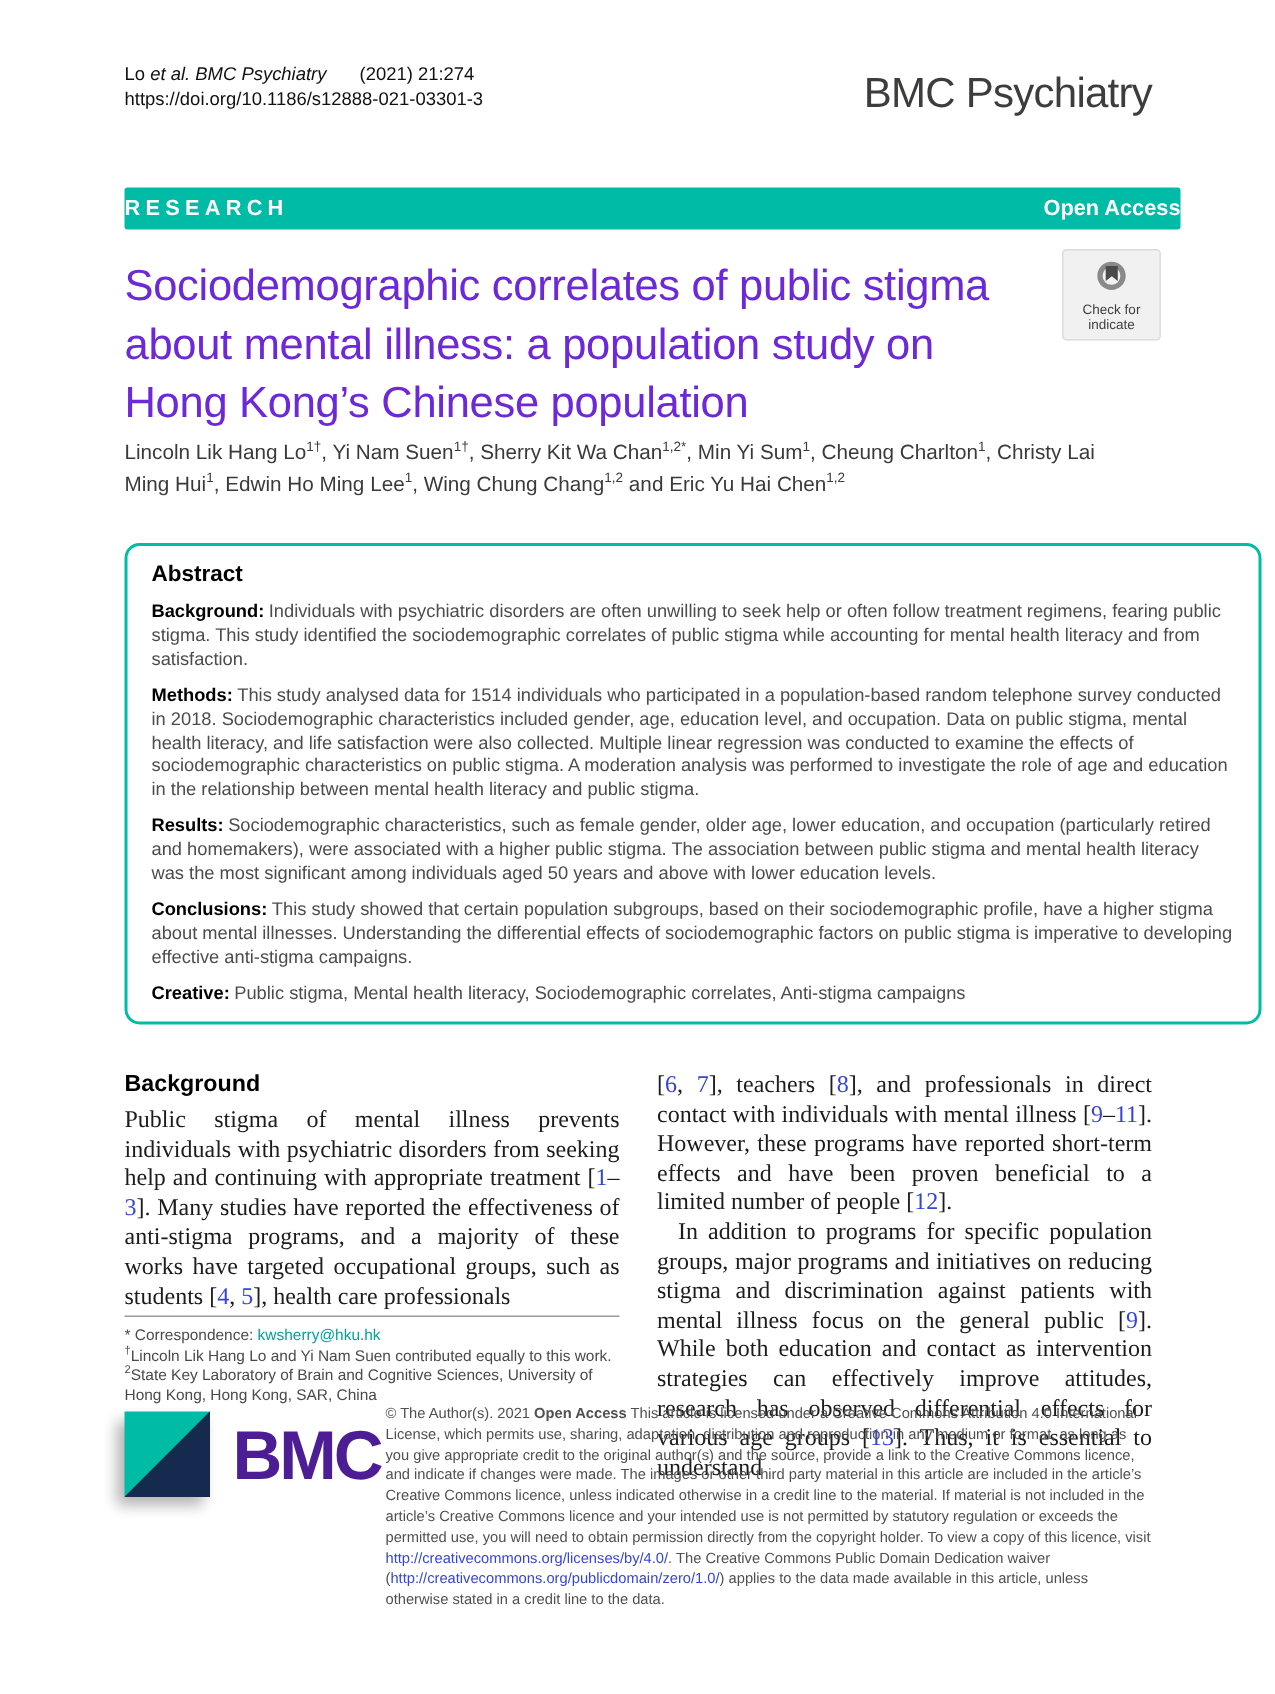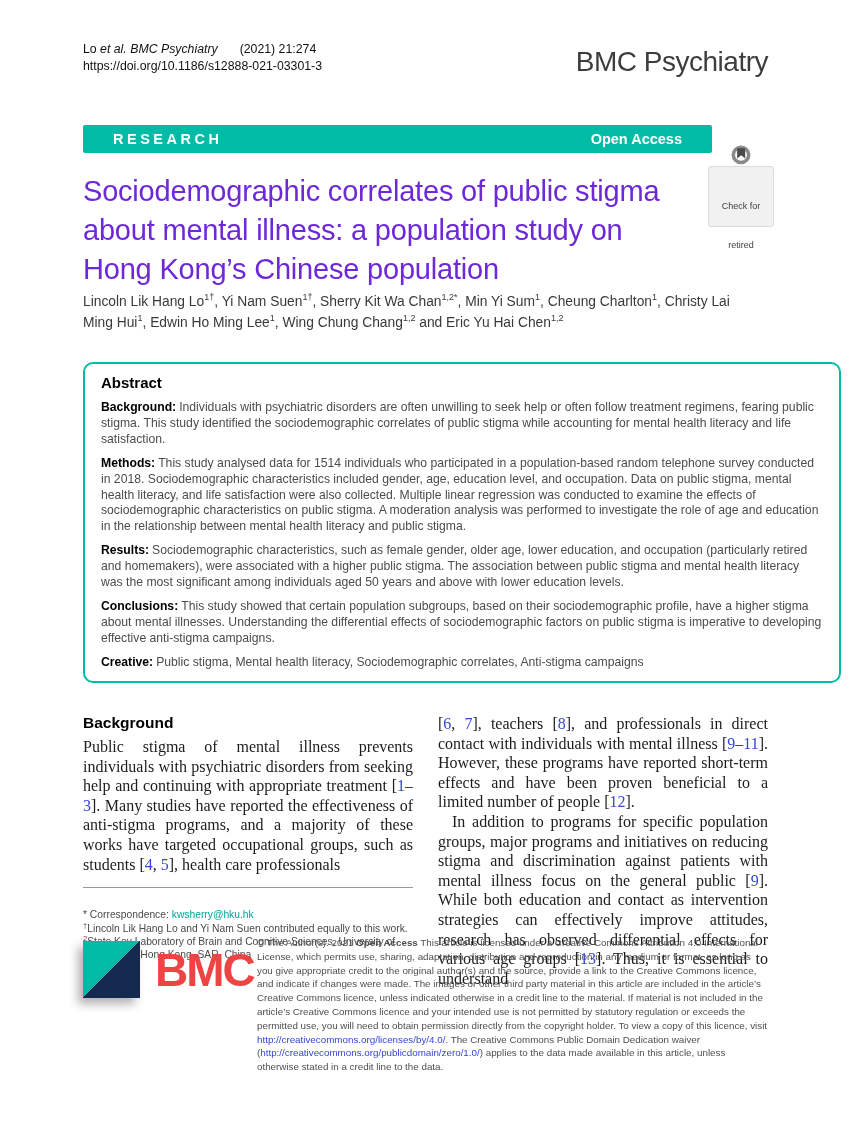--- a/index.html
+++ b/index.html
@@ -7,32 +7,32 @@
         font-family:"Liberation Sans",sans-serif;color:#1a1a1a;}
 
   
   .cite-line{position:absolute;left:83px;top:42px;font-size:12.3px;color:#111;}
   .cite-ref{margin-left:22px;}
   .doi-line{position:absolute;left:83px;top:59px;font-size:12.3px;color:#111;}
   .journal-name{position:absolute;top:46px;right:82px;font-size:28px;color:#3d3d3c;
                 letter-spacing:-0.5px;}
 
   
-  .banner{position:absolute;left:83px;top:125px;width:629px;height:28px;background:#00BCA6;
+  .banner{position:absolute;left:83px;top:125px;width:704px;height:28px;background:#00BCA6;
           border-radius:2px;display:flex;justify-content:space-between;align-items:center;
-          padding:0 30px;box-sizing:border-box;color:#fff;font-weight:bold;gap:48px;}
+          padding:0 0;box-sizing:border-box;color:#fff;font-weight:bold;gap:48px;}
   .banner .rtype{font-size:14.5px;letter-spacing:3.5px;}
   .banner .oa{font-size:14.5px;}
 
   
   .title{position:absolute;left:83px;top:153px;width:612px;font-size:29px;line-height:39px;
          font-weight:400;color:#6d28d9;letter-spacing:-0.2px;}
   .check-badge{position:absolute;left:708px;top:166px;width:64px;height:59px;background:#f1f1f1;
                border:1px solid #dcdcdc;border-radius:3px;display:flex;flex-direction:column;
-               align-items:center;justify-content:center;cursor:pointer;gap:29px;}
+               align-items:center;justify-content:center;cursor:pointer;}
   .check-badge svg{display:block;margin-bottom:1px;}
   .check-badge .cbt{font-size:9px;line-height:10px;color:#3f3f3f;text-align:center;}
   .authors{position:absolute;left:83px;top:291px;width:648px;font-size:13.8px;line-height:21px;
            color:#3a3a3a;}
   .authors sup{font-size:9px;line-height:0;}
 
   
   .abstract-box{position:absolute;left:83px;top:362px;width:758px;box-sizing:border-box;
                 border:2px solid #00BCA6;border-radius:10px;padding:8px 16px 2px;background:#fff;}
   .abs-heading{font-size:15px;font-weight:bold;color:#000;margin:2px 0 9px;}
@@ -42,37 +42,37 @@
   
   .columns{position:absolute;left:83px;top:714px;width:685px;display:flex;gap:25px;}
   .col{width:330px;box-sizing:border-box;}
   .sec-heading{font-size:15.5px;font-weight:bold;color:#000;margin:0 0 5px;
                font-family:"Liberation Sans",sans-serif;}
   .body-text{font-family:"Liberation Serif",serif;font-size:16px;line-height:19.6px;
              text-align:justify;color:#1c1c1c;margin:0;}
   .indent{text-indent:14px;}
 
   
-  .footnotes{margin-top:13px;border-top:1px solid #9a9a9a;padding-top:20px;
+  .footnotes{margin-top:3px;border-top:1px solid #9a9a9a;padding-top:6px;
              font-size:10.3px;line-height:13.4px;color:#4a4a4a;}
   .footnotes p{margin:0;}
   .footnotes sup{font-size:7.5px;line-height:0;}
 
   
   .ri{font-style:italic;}
   .rb{font-weight:bold;}
   .rlink{color:#3545D6;}
   .rtlink{color:#00A39A;}
   sup{line-height:0;}
 
   
   .footer-logo{position:absolute;left:83px;top:941px;display:flex;align-items:center;gap:15px;}
   .logo-mark{width:57px;height:57px;background:linear-gradient(135deg,#00BCA6 49.6%,#16294E 50%);
              box-shadow:-5px 6px 9px rgba(0,0,0,0.30);}
-  .logo-text{font-size:46px;font-weight:bold;color:#ef4444;letter-spacing:-2px;}
+  .logo-text{font-size:46px;font-weight:bold;color:#4c1d95;letter-spacing:-2px;}
   .license{position:absolute;left:257px;top:936px;width:512px;font-size:9.8px;line-height:13.8px;
            color:#4f4f4f;}
 </style>
 </head>
 <body>
 
 <div class="page">
 
   <div class="cite-line">
     <span><span>Lo </span><span class="ri">et al. BMC Psychiatry</span></span><span class="cite-ref">(2021) 21:274</span>
@@ -88,29 +88,29 @@
   <h1 class="title">Sociodemographic correlates of public stigma about mental illness: a population study on Hong Kong’s Chinese population</h1>
 
   <div class="check-badge">
     <span>
       <svg width="28" height="28" viewBox="0 0 40 40">
         <circle cx="20" cy="17" r="11" fill="none" stroke="#8a8a8a" stroke-width="5"></circle>
         <path d="M14.5 7.5 h11.5 v14.5 l-5.75 -4.6 -5.75 4.6 z" fill="#4a4a4a"></path>
       </svg>
     </span>
     <span class="cbt">Check for</span>
-    <span class="cbt">retired</span>
+    <span class="cbt">indicate</span>
   </div>
 
   <div class="authors"><span>Lincoln Lik Hang Lo</span><sup>1†</sup><span>, Yi Nam Suen</span><sup>1†</sup><span>, Sherry Kit Wa Chan</span><sup>1,2*</sup><span>, Min Yi Sum</span><sup>1</sup><span>, Cheung Charlton</span><sup>1</sup><span>, Christy Lai Ming Hui</span><sup>1</sup><span>, Edwin Ho Ming Lee</span><sup>1</sup><span>, Wing Chung Chang</span><sup>1,2</sup><span> and Eric Yu Hai Chen</span><sup>1,2</sup></div>
 
   <div class="abstract-box">
     <div class="abs-heading">Abstract</div>
     <p class="abs-p">
-      <span class="abs-label">Background:</span><span>Individuals with psychiatric disorders are often unwilling to seek help or often follow treatment regimens, fearing public stigma. This study identified the sociodemographic correlates of public stigma while accounting for mental health literacy and life satisfaction.</span>
+      <span class="abs-label">Background:</span><span>Individuals with psychiatric disorders are often unwilling to seek help or often follow treatment regimens, fearing public stigma. This study identified the sociodemographic correlates of public stigma while accounting for mental health literacy and from satisfaction.</span>
     </p>
     <p class="abs-p">
       <span class="abs-label">Methods:</span><span>This study analysed data for 1514 individuals who participated in a population-based random telephone survey conducted in 2018. Sociodemographic characteristics included gender, age, education level, and occupation. Data on public stigma, mental health literacy, and life satisfaction were also collected. Multiple linear regression was conducted to examine the effects of sociodemographic characteristics on public stigma. A moderation analysis was performed to investigate the role of age and education in the relationship between mental health literacy and public stigma.</span>
     </p>
     <p class="abs-p">
       <span class="abs-label">Results:</span><span>Sociodemographic characteristics, such as female gender, older age, lower education, and occupation (particularly retired and homemakers), were associated with a higher public stigma. The association between public stigma and mental health literacy was the most significant among individuals aged 50 years and above with lower education levels.</span>
     </p>
     <p class="abs-p">
       <span class="abs-label">Conclusions:</span><span>This study showed that certain population subgroups, based on their sociodemographic profile, have a higher stigma about mental illnesses. Understanding the differential effects of sociodemographic factors on public stigma is imperative to developing effective anti-stigma campaigns.</span>
     </p>

